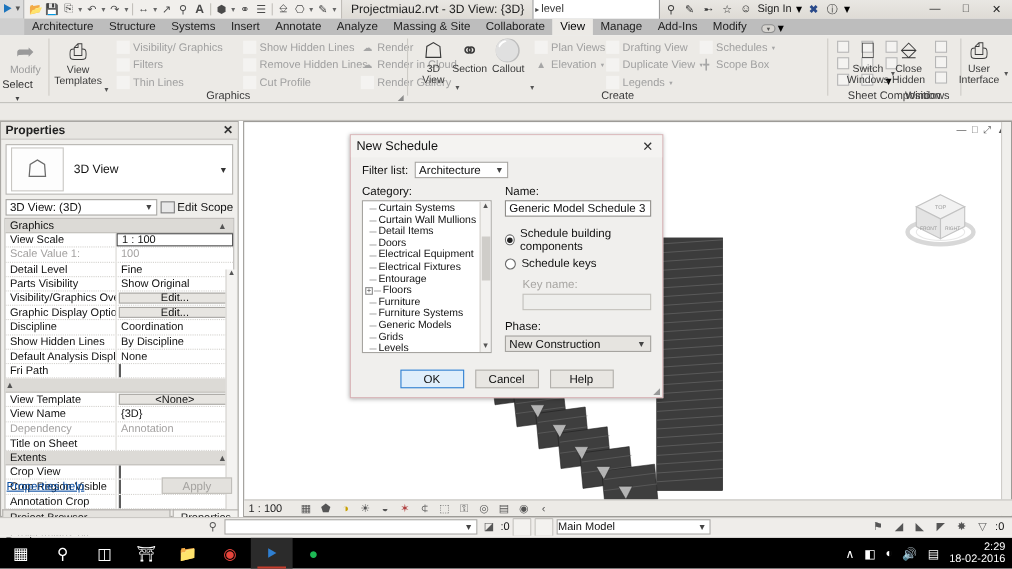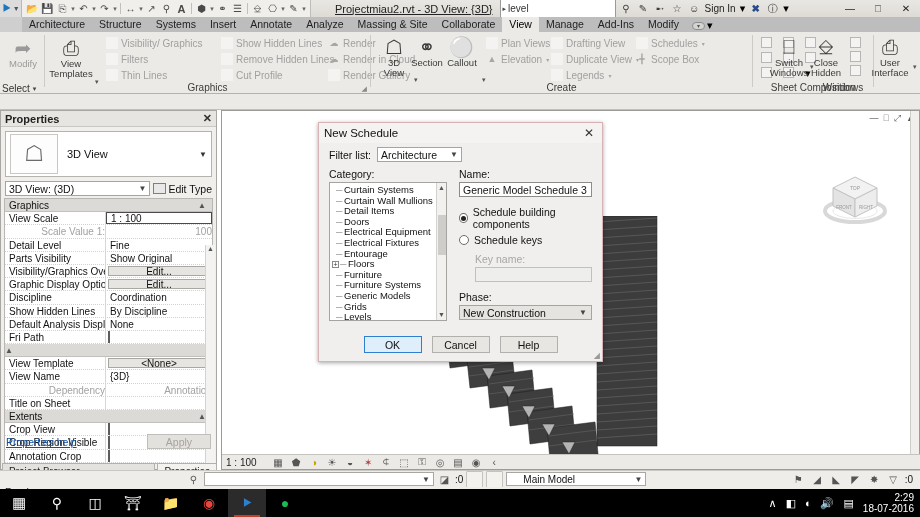--- a/index.html
+++ b/index.html
@@ -31,21 +31,21 @@
     background: #f1efec; border-right:1px solid #c0bdb8;
     padding: 0 3px;
   }
   .qat .qi {
     width:15px; height:15px; display:flex; align-items:center; justify-content:center;
     font-size:10px; color:#4a4a4a;
   }
   .qat .sep { width:1px; height:11px; background:#c3c0bb; margin:0 2px; }
   .qat .dot { font-size:7px; color:#666; width:6px; text-align:center;}
   .title-text {
-    flex: 0 0 auto; padding-left:24px; font-size:11px; color:#222; white-space:nowrap;text-decoration:underline;
+    flex: 0 0 auto; padding-left:8px; font-size:11px; color:#222; white-space:nowrap;
   }
   .searchbox {
     margin-left:7px; width:116px; height:24px; background:#fff;
     border:1px solid #9a9a9a; display:flex; align-items:center;
     font-size:10px; color:#333; padding-left:2px;
   }
   .search-arrow{ font-size:7px; color:#444; margin-right:2px; }
   .title-right {
     margin-left:4px; display:flex; align-items:center; gap:4px; height:17px;
   }
@@ -105,21 +105,21 @@
     width:12px; height:12px; display:inline-flex; align-items:center; justify-content:center;
     font-size:9px; color:#a6a6a6; border:0;
   }
   .smallrow .dd { font-size:6px; color:#a6a6a6; margin-left:1px; }
   .gridicon {
     display:inline-block; width:11px; height:11px;
     border:1px solid #b6b6b6; background:#f4f3f1;
   }
   .select-dd {
     position:absolute; left:2px; bottom:0; font-size:10px; color:#333;
-    display:flex; align-items:center; gap:3px;
+    display:flex; align-items:center; gap:3px;flex-direction:column;
   }
   .iconbtn {
     width:17px;height:17px;border:1px solid #c5c3bf;background:#f3f2ef;
     display:inline-block; border-radius:1px;
   }
   .panel-expander{ position:absolute; right:3px; bottom:1px; font-size:7px; color:#8a8a8a; }
 
   
   .props {
     position:absolute; left:0; top:110px; width:217px; height:360px;
@@ -157,21 +157,21 @@
   .ptable { margin:0 3px; border:1px solid #b8b6b2; background:#fff; }
   .prow { display:flex; height:13.2px; border-bottom:1px dotted #d3d1cd; }
   .prow .k {
     width:101px; padding-left:4px; font-size:10px; color:#111; line-height:13.2px;
     white-space:nowrap; overflow:hidden; border-right:1px solid #d9d7d3;
   }
   .prow .v {
     flex:1; padding-left:4px; font-size:10px; color:#111; line-height:13.2px;
     white-space:nowrap; overflow:hidden;
   }
-  .prow.dim .k, .prow.dim .v { color:#a3a1a0;text-align:right; }
+  .prow.dim .k, .prow.dim .v { color:#a3a1a0; }
   .prow.group {
     background:#dcdad6; height:13.2px; border-bottom:1px solid #c2c0bc;
   }
   .prow.group .k { width:auto; flex:1; font-size:10px; border-right:0; }
   .prow.group .chev { font-size:8px; color:#555; padding-right:6px; line-height:13.2px; }
   .prow .v.boxed { border:1px solid #4a4a4a; margin:0; background:#fff; line-height:11px; }
   .btnval {
     margin:1px 2px; flex:1; border:1px solid #a9a7a3; background:#e7e5e1;
     text-align:center; font-size:10px; line-height:10px; color:#111;
   }
@@ -304,21 +304,21 @@
     background:#efedea; border-top:1px solid #cac8c4;
     display:flex; align-items:center; gap:3px; padding:0 3px;
   }
   .sb-filterbox {
     width:230px; height:14px; background:#fff; border:1px solid #a9a7a3;
     display:flex; align-items:center;
   }
   .sb-filterbox .cv { margin-left:auto; font-size:8px; color:#444; padding-right:3px; }
   .sb-sel {
     width:140px; height:14px; background:#fff; border:1px solid #a9a7a3;
-    display:flex; align-items:center; padding-left:16px; font-size:10px; color:#111;
+    display:flex; align-items:center; padding-left:0; font-size:10px; color:#111;
   }
   .sb-sel .cv { margin-left:auto; font-size:8px; color:#444; padding-right:3px; }
   .sb-ic { font-size:10px; color:#555; width:15px; text-align:center; }
   .sb-right { margin-left:auto; display:flex; align-items:center; gap:4px; padding-right:4px; }
   .readybar {
     position:absolute; left:0; top:487px; width:920px; height:12px;
     background:#efedea; font-size:10px; color:#222; padding-left:5px; line-height:12px;
   }
 
   
@@ -606,21 +606,21 @@
       <div class="car">▼</div>
     </div>
 
     <div class="props-sel">
       <div class="combo">
         <span>3D View: (3D)</span>
         <span class="cv">▼</span>
       </div>
       <div class="edittype">
         <span class="etico"></span>
-        <span>Edit Type</span>
+        <span>Edit Scope</span>
       </div>
     </div>
 
     <div class="ptable">
 
       <div class="prow group">
         <div class="k">Graphics</div>
         <div class="chev">▲</div>
       </div>
       <div class="prow">
@@ -979,18 +979,18 @@
     <div class="tb-ic active" style="color:#2f7fd1;font-weight:bold;">⯈</div>
     <div class="tb-ic" style="color:#1db954;">●</div>
     <div class="tray">
       <span>∧</span>
       <span>◧</span>
       <span>◐</span>
       <span>🔊</span>
       <span>▤</span>
       <span class="clock">
         <span style="display:block;">2:29</span>
-        <span style="display:block;">18-07-2016</span>
+        <span style="display:block;">18-02-2016</span>
       </span>
     </div>
   </div>
 
 </div>
 
 </body></html>

